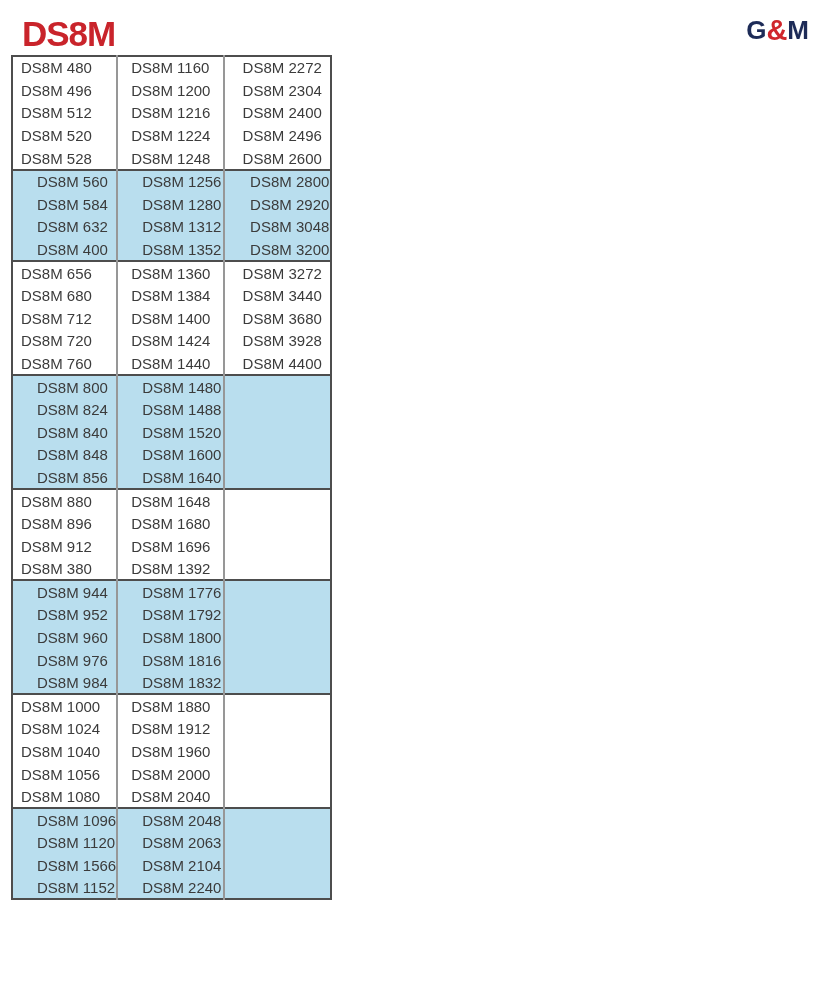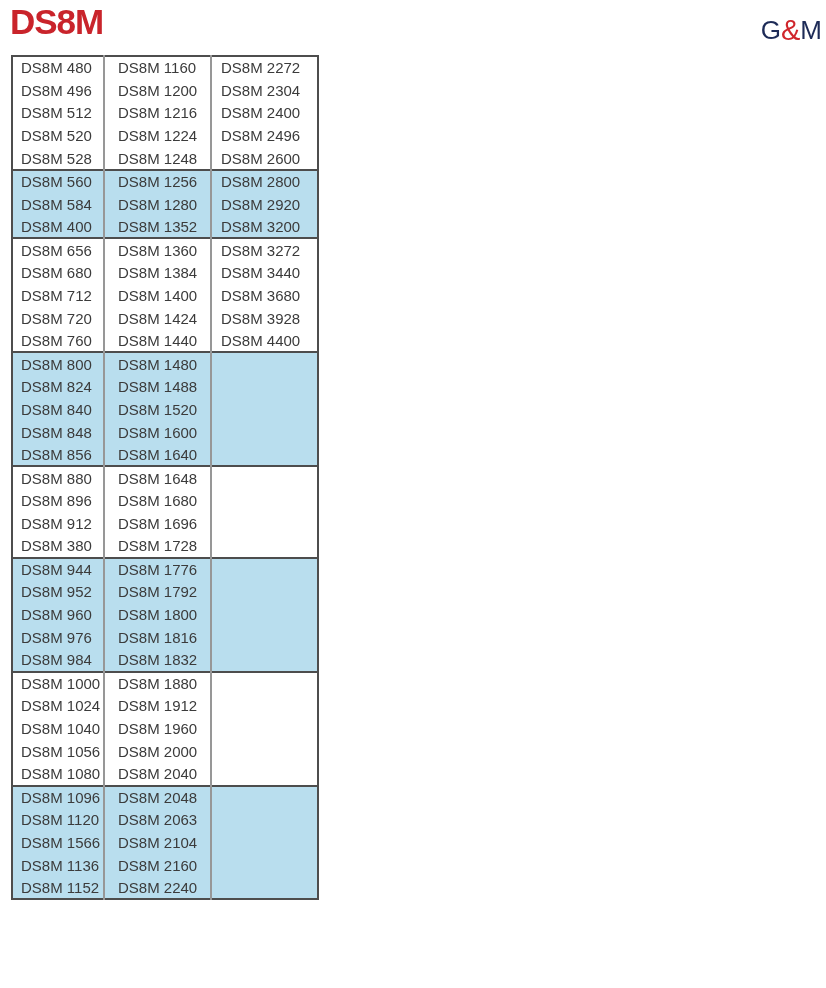--- a/index.html
+++ b/index.html
@@ -22,32 +22,32 @@
     position: relative;
     width: 826px;
     height: 988px;
     background: var(--page-bg);
     overflow: hidden;
   }
   .page-title {
     position: absolute;
     left: 10px;
     top: 2px;
-    margin: 0;
+    margin: 12px;
     font-size: 35px;
     font-weight: bold;
     letter-spacing: -1px;
     color: var(--title-red);
   }
   .logo {
     position: absolute;
-    right: 4px;
+    right: 17px;
     top: 16px;
     font-size: 26px;
-    font-weight: normal;
+    font-weight: bold;
     color: var(--logo-navy);
     letter-spacing: 0px;
     line-height: 1;
   }
   .logo .amp {
     color: var(--logo-amp-red);
     font-size: 29px;
     vertical-align: -1px;
   }
   table.parts {
@@ -65,22 +65,22 @@
     height: 22.8px;
     padding: 0;
     font-size: 15px;
     color: var(--cell-text);
     white-space: nowrap;
     overflow: hidden;
     background: #ffffff;
   }
   table.parts td.c1 { padding-left: 8px; margin-left: 47px; }
   table.parts td.c2 { padding-left: 13px; border-left: 2px solid var(--border-light); margin-top: 44px; }
-  table.parts td.c3 { padding-left: 9px;  border-left: 2px solid var(--border-light); }
-  table.parts tr.shaded td { background: var(--band-blue); }
+  table.parts td.c3 { padding-left: 9px;  border-left: 2px solid var(--border-light); text-align: center; }
+  table.parts tr.shaded td { background: var(--band-blue); padding-left: 24px; }
   table.parts tr.band-start td { border-top: 2px solid var(--border-dark); }
 </style>
 </head>
 <body>
 
 <div class="page">
 
   <h1 class="page-title">DS8M</h1>
 
   <div class="logo"><span>G</span><span class="amp">&amp;</span><span>M</span></div>
@@ -121,20 +121,25 @@
           <td class="c1">DS8M 560</td>
           <td class="c2">DS8M 1256</td>
           <td class="c3">DS8M 2800</td>
         </tr>
         <tr class="shaded">
           <td class="c1">DS8M 584</td>
           <td class="c2">DS8M 1280</td>
           <td class="c3">DS8M 2920</td>
         </tr>
         <tr class="shaded">
+          <td class="c1">DS8M 632</td>
+          <td class="c2">DS8M 1312</td>
+          <td class="c3">DS8M 3048</td>
+        </tr>
+        <tr class="shaded">
           <td class="c1">DS8M 400</td>
           <td class="c2">DS8M 1352</td>
           <td class="c3">DS8M 3200</td>
         </tr>
         <tr class="band-start">
           <td class="c1">DS8M 656</td>
           <td class="c2">DS8M 1360</td>
           <td class="c3">DS8M 3272</td>
         </tr>
         <tr>
@@ -192,21 +197,21 @@
           <td class="c2">DS8M 1680</td>
           <td class="c3"></td>
         </tr>
         <tr>
           <td class="c1">DS8M 912</td>
           <td class="c2">DS8M 1696</td>
           <td class="c3"></td>
         </tr>
         <tr>
           <td class="c1">DS8M 380</td>
-          <td class="c2">DS8M 1728</td>
+          <td class="c2">DS8M 1392</td>
           <td class="c3"></td>
         </tr>
         <tr class="shaded band-start">
           <td class="c1">DS8M 944</td>
           <td class="c2">DS8M 1776</td>
           <td class="c3"></td>
         </tr>
         <tr class="shaded">
           <td class="c1">DS8M 952</td>
           <td class="c2">DS8M 1792</td>
@@ -261,25 +266,20 @@
           <td class="c1">DS8M 1120</td>
           <td class="c2">DS8M 2063</td>
           <td class="c3"></td>
         </tr>
         <tr class="shaded">
           <td class="c1">DS8M 1566</td>
           <td class="c2">DS8M 2104</td>
           <td class="c3"></td>
         </tr>
         <tr class="shaded">
-          <td class="c1">DS8M 1136</td>
-          <td class="c2">DS8M 2160</td>
-          <td class="c3"></td>
-        </tr>
-        <tr class="shaded">
           <td class="c1">DS8M 1152</td>
           <td class="c2">DS8M 2240</td>
           <td class="c3"></td>
         </tr>
       </tbody>
   </table>
 
 </div>
 
 </body></html>

